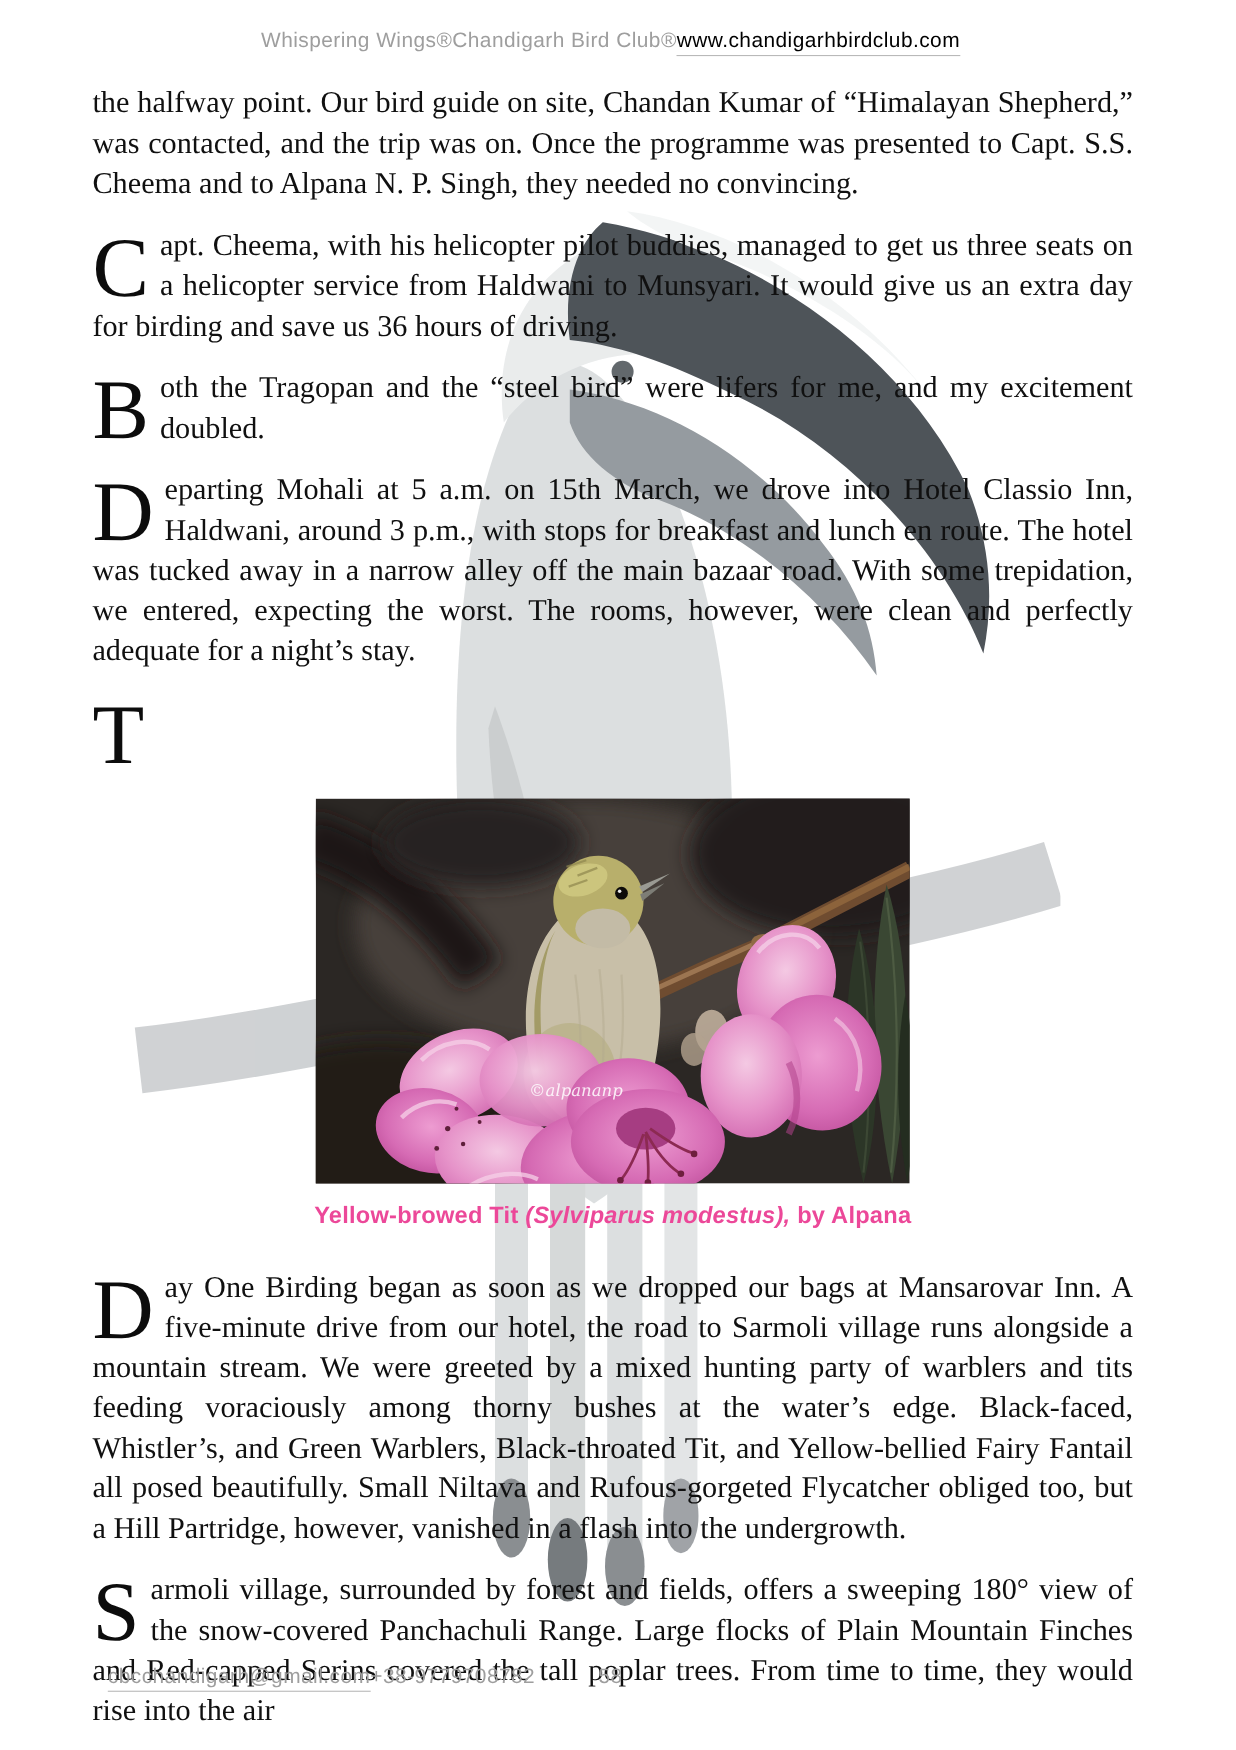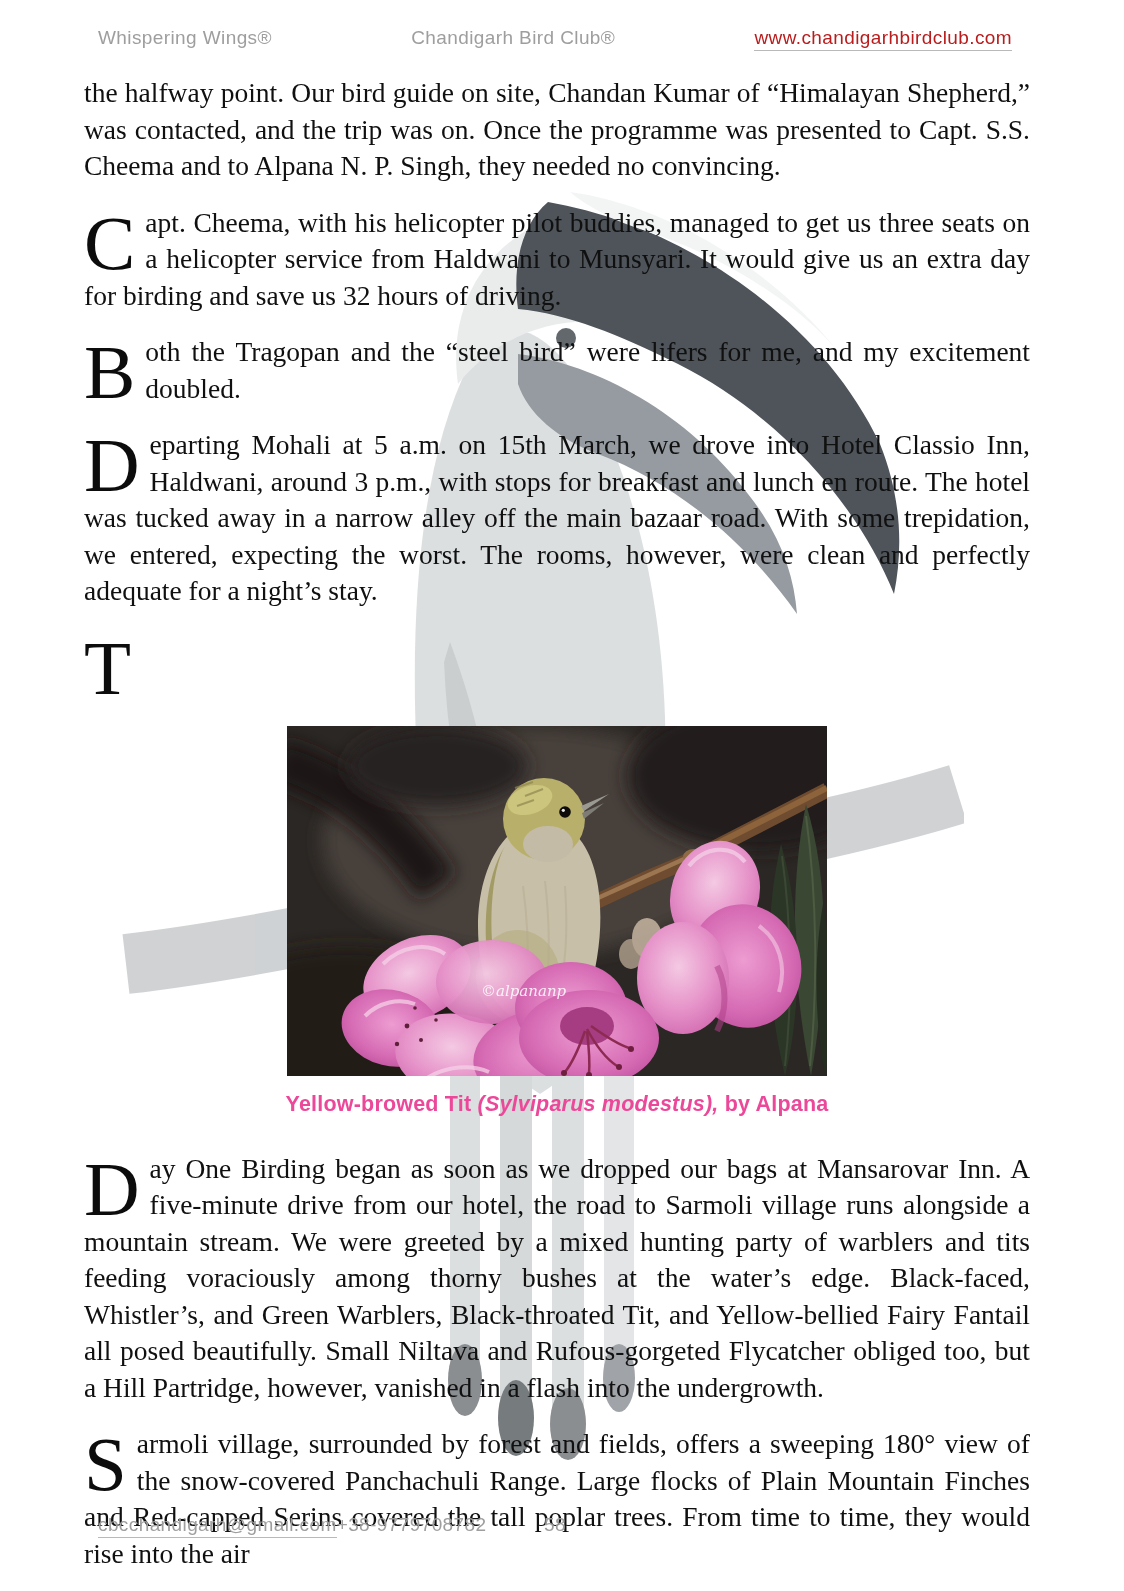--- a/index.html
+++ b/index.html
@@ -13,26 +13,26 @@
   }
   
   .watermark{
     position:absolute;left:118px;top:162px;width:846px;height:1306px;
     z-index:0;pointer-events:none;
   }
   .content{position:relative;z-index:1;}
 
   
   .pageheader{
-    display:flex;justify-content:space-between;align-items:baseline;
+    display:flex;justify-content:center;align-items:baseline;
     padding:27px 112px 0 98px;
     font-family:"Liberation Sans", sans-serif;
     font-size:19px;letter-spacing:.4px;color:#9e9e9e;
   }
-  .pageheader .hlink{color:#b91c1c;text-decoration:none;border-bottom:1.5px solid #b9b9b9;padding-bottom:1px;cursor:pointer;}
+  .pageheader .hlink{color:#000000;text-decoration:none;border-bottom:1.5px solid #b9b9b9;padding-bottom:1px;cursor:pointer;}
   .pagefooter{
     position:absolute;left:98px;right:112px;top:1514px;z-index:1;
     font-family:"Liberation Sans", sans-serif;
     font-size:19px;letter-spacing:.4px;color:#9e9e9e;
     display:flex;justify-content:flex-start;align-items:baseline;
   }
   .pagefooter .flink{color:#9e9e9e;border-bottom:1.5px solid #b9b9b9;padding-bottom:1px;cursor:pointer;}
   .pagefooter .pageno{position:absolute;left:50%;transform:translateX(-50%);}
 
   
@@ -104,21 +104,21 @@
       <span class="hlink">www.chandigarhbirdclub.com</span>
     </div>
 
     <div class="bodycol">
 
       <p class="para first">
         <span>the halfway point. Our bird guide on site, Chandan Kumar of “Himalayan Shepherd,” was contacted, and the trip was on. Once the programme was presented to Capt. S.S. Cheema and to Alpana N. P. Singh, they needed no convincing.</span>
       </p>
 
       <p class="para">
-        <span class="dropcap">C</span><span>apt. Cheema, with his helicopter pilot buddies, managed to get us three seats on a helicopter service from Haldwani to Munsyari. It would give us an extra day for birding and save us 32 hours of driving.</span>
+        <span class="dropcap">C</span><span>apt. Cheema, with his helicopter pilot buddies, managed to get us three seats on a helicopter service from Haldwani to Munsyari. It would give us an extra day for birding and save us 36 hours of driving.</span>
       </p>
         <div class="clear"></div>
 
       <p class="para">
         <span class="dropcap">B</span><span>oth the Tragopan and the “steel bird” were lifers for me, and my excitement doubled.</span>
       </p>
         <div class="clear"></div>
 
       <p class="para">
         <span class="dropcap">D</span><span>eparting Mohali at 5 a.m. on 15th March, we drove into Hotel Classio Inn, Haldwani, around 3 p.m., with stops for breakfast and lunch en route. The hotel was tucked away in a narrow alley off the main bazaar road. With some trepidation, we entered, expecting the worst. The rooms, however, were clean and perfectly adequate for a night’s stay.</span>

